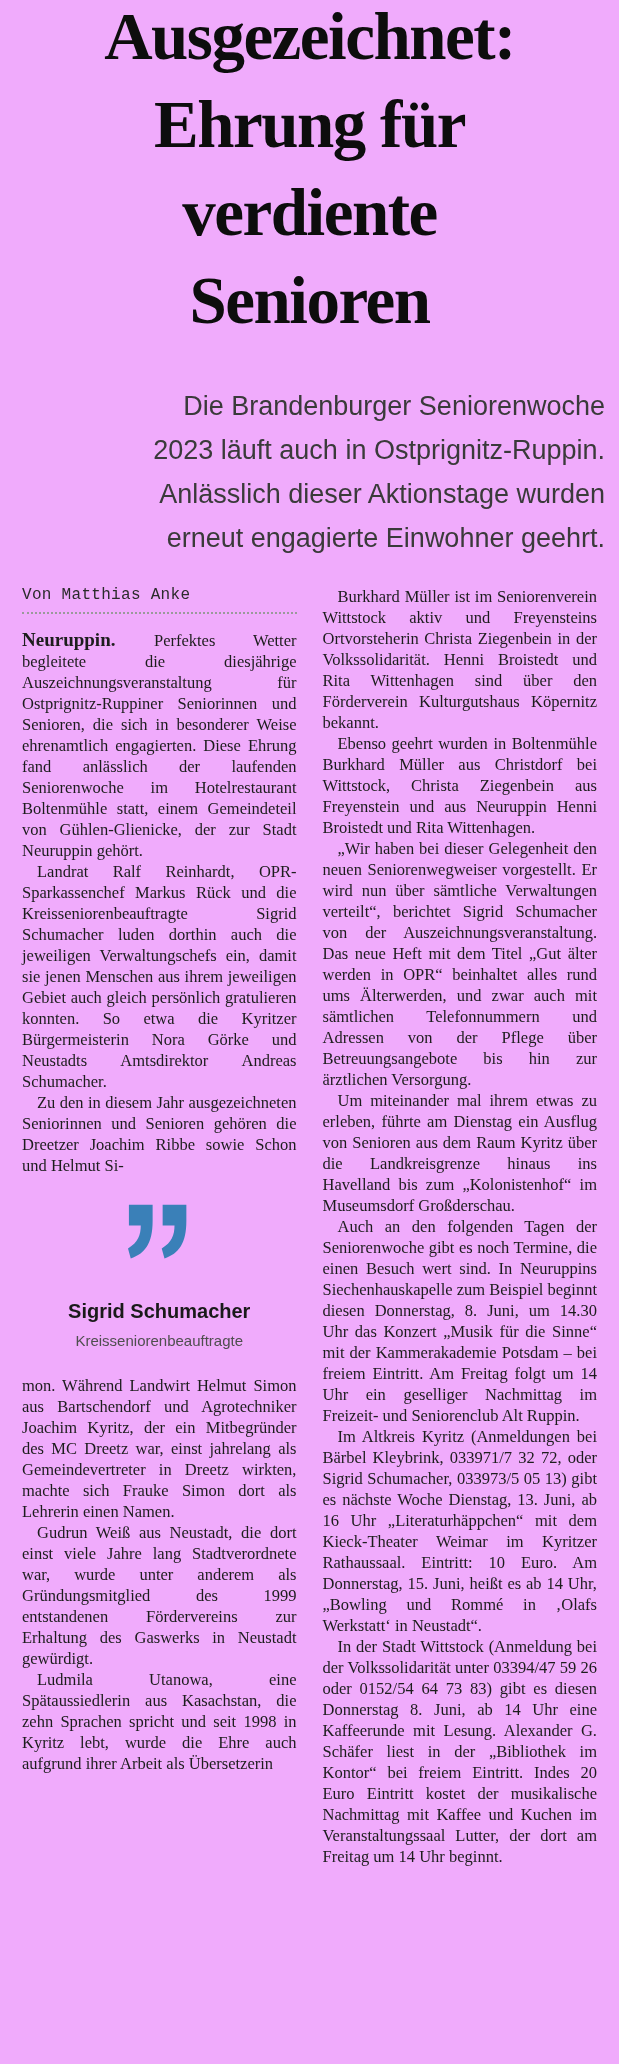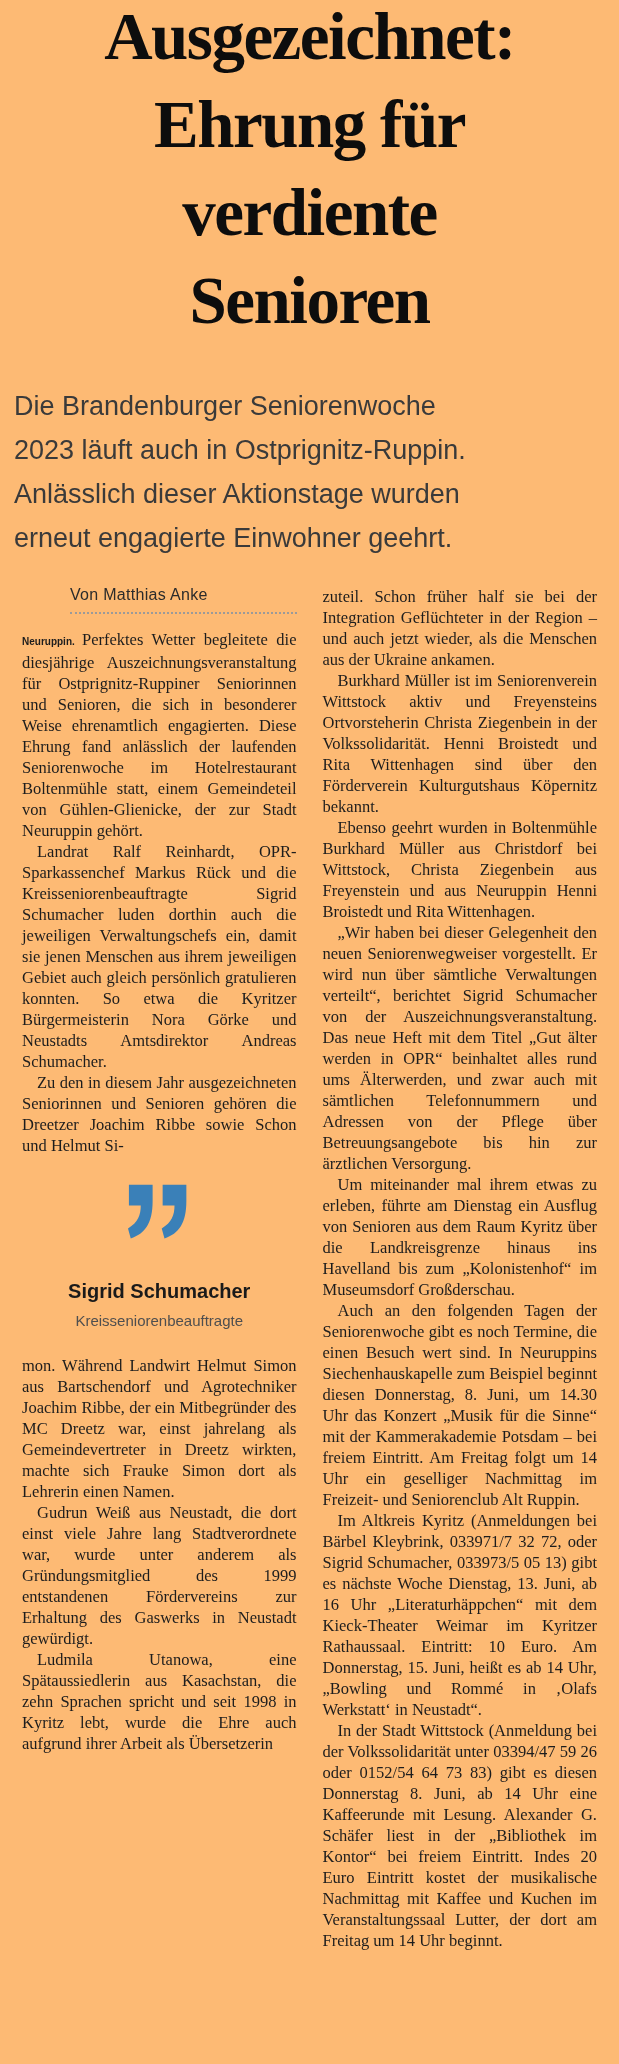--- a/index.html
+++ b/index.html
@@ -1,21 +1,21 @@
 <!DOCTYPE html>
 <html lang="de"><head>
 <meta charset="utf-8">
 <style>
   html, body { margin: 0; padding: 0; background: #ffffff; }
   .page {
     position: relative;
     width: 619px;
     height: 2064px;
     margin: 0 auto;
-    background: #fdba74;
+    background: #f0abfc;
     overflow: hidden;
     font-family: "Liberation Serif", serif;
     color: #1d1d1d;
   }
   .headline {
     margin: -8px 10px 0 10px;
     font-family: "Liberation Serif", serif;
     font-weight: 700;
     font-size: 67px;
     line-height: 88px;
@@ -23,53 +23,52 @@
     text-align: center;
     color: #0d0d0d;
     white-space: pre-line;
   }
   .subheadline {
     margin: 40px 14px 0 14px;
     font-family: "Liberation Sans", sans-serif;
     font-weight: 400;
     font-size: 27px;
     line-height: 44px;
-    text-align: left;
+    text-align: right;
     color: #3a3a3a;
     white-space: pre-line;
   }
   .columns {
     display: flex;
     gap: 26px;
     margin: 26px 22px 0 22px;
   }
   .col { width: 275px; }
   .byline {
-    font-family: Liberation Sans, sans-serif;
+    font-family: Liberation Mono, monospace;
     font-size: 16px;
     letter-spacing: 0.3px;
     color: #2b2b2b;
     padding-bottom: 8px;
     border-bottom: 2px dotted #9a9a9a;
     margin-bottom: 15px;
-    margin-left: 48px;
   }
   .body-text p.para {
     margin: 0;
     font-size: 16.5px;
     line-height: 21px;
     text-align: justify;
     hyphens: auto;
     -webkit-hyphens: auto;
   }
   .body-text p.para.indent { text-indent: 15px; }
   .body-text .lead {
-    font-family: Liberation Sans, sans-serif;
+    font-family: Liberation Serif, serif;
     font-weight: 700;
-    font-size: 10px;
+    font-size: 19px;
   }
   .pullquote {
     margin: 24px 0 16px 0;
     padding: 0;
     text-align: center;
   }
   .quote-icon { display: inline-block; margin: 4px auto 10px auto; }
   .pullquote blockquote {
     margin: 8px 0 0 0;
     font-family: "Liberation Sans", sans-serif;
@@ -116,29 +115,28 @@
             <path d="M38 0 H64 V18 C64 42 56 54 40 59 L37 48 C48 42 51 33 51 23 H38 Z"></path>
           </g>
         </svg>
         <figcaption class="pq-attr">
           <div class="pq-name">Sigrid Schumacher</div>
           <div class="pq-title">Kreisseniorenbeauftragte</div>
         </figcaption>
       </figure>
 
       <div class="body-text resume">
-          <p class="para">mon. Während Landwirt Helmut Simon aus Bartschendorf und Agrotechniker Joachim Ribbe, der ein Mitbegründer des MC Dreetz war, einst jahrelang als Gemeindevertreter in Dreetz wirkten, machte sich Frauke Simon dort als Lehrerin einen Namen.</p>
+          <p class="para">mon. Während Landwirt Helmut Simon aus Bartschendorf und Agrotechniker Joachim Kyritz, der ein Mitbegründer des MC Dreetz war, einst jahrelang als Gemeindevertreter in Dreetz wirkten, machte sich Frauke Simon dort als Lehrerin einen Namen.</p>
           <p class="para indent">Gudrun Weiß aus Neustadt, die dort einst viele Jahre lang Stadtverordnete war, wurde unter anderem als Gründungsmitglied des 1999 entstandenen Fördervereins zur Erhaltung des Gaswerks in Neustadt gewürdigt.</p>
           <p class="para indent">Ludmila Utanowa, eine Spätaussiedlerin aus Kasachstan, die zehn Sprachen spricht und seit 1998 in Kyritz lebt, wurde die Ehre auch aufgrund ihrer Arbeit als Übersetzerin</p>
         </div>
     </div>
 
     <div class="col">
       <div class="body-text">
-          <p class="para">zuteil. Schon früher half sie bei der Integration Geflüchteter in der Region – und auch jetzt wieder, als die Menschen aus der Ukraine ankamen.</p>
           <p class="para indent">Burkhard Müller ist im Seniorenverein Wittstock aktiv und Freyensteins Ortvorsteherin Christa Ziegenbein in der Volkssolidarität. Henni Broistedt und Rita Wittenhagen sind über den Förderverein Kulturgutshaus Köpernitz bekannt.</p>
           <p class="para indent">Ebenso geehrt wurden in Boltenmühle Burkhard Müller aus Christdorf bei Wittstock, Christa Ziegenbein aus Freyenstein und aus Neuruppin Henni Broistedt und Rita Wittenhagen.</p>
           <p class="para indent">„Wir haben bei dieser Gelegenheit den neuen Seniorenwegweiser vorgestellt. Er wird nun über sämtliche Verwaltungen verteilt“, berichtet Sigrid Schumacher von der Auszeichnungsveranstaltung. Das neue Heft mit dem Titel „Gut älter werden in OPR“ beinhaltet alles rund ums Älterwerden, und zwar auch mit sämtlichen Telefonnummern und Adressen von der Pflege über Betreuungsangebote bis hin zur ärztlichen Versorgung.</p>
           <p class="para indent">Um miteinander mal ihrem etwas zu erleben, führte am Dienstag ein Ausflug von Senioren aus dem Raum Kyritz über die Landkreisgrenze hinaus ins Havelland bis zum „Kolonistenhof“ im Museumsdorf Großderschau.</p>
           <p class="para indent">Auch an den folgenden Tagen der Seniorenwoche gibt es noch Termine, die einen Besuch wert sind. In Neuruppins Siechenhauskapelle zum Beispiel beginnt diesen Donnerstag, 8. Juni, um 14.30 Uhr das Konzert „Musik für die Sinne“ mit der Kammerakademie Potsdam – bei freiem Eintritt. Am Freitag folgt um 14 Uhr ein geselliger Nachmittag im Freizeit- und Seniorenclub Alt Ruppin.</p>
           <p class="para indent">Im Altkreis Kyritz (Anmeldungen bei Bärbel Kleybrink, 033971/7 32 72, oder Sigrid Schumacher, 033973/5 05 13) gibt es nächste Woche Dienstag, 13. Juni, ab 16 Uhr „Literaturhäppchen“ mit dem Kieck-Theater Weimar im Kyritzer Rathaussaal. Eintritt: 10 Euro. Am Donnerstag, 15. Juni, heißt es ab 14 Uhr, „Bowling und Rommé in ‚Olafs Werkstatt‘ in Neustadt“.</p>
           <p class="para indent">In der Stadt Wittstock (Anmeldung bei der Volkssolidarität unter 03394/47 59 26 oder 0152/54 64 73 83) gibt es diesen Donnerstag 8. Juni, ab 14 Uhr eine Kaffeerunde mit Lesung. Alexander G. Schäfer liest in der „Bibliothek im Kontor“ bei freiem Eintritt. Indes 20 Euro Eintritt kostet der musikalische Nachmittag mit Kaffee und Kuchen im Veranstaltungssaal Lutter, der dort am Freitag um 14 Uhr beginnt.</p>
         </div>
     </div>
 

